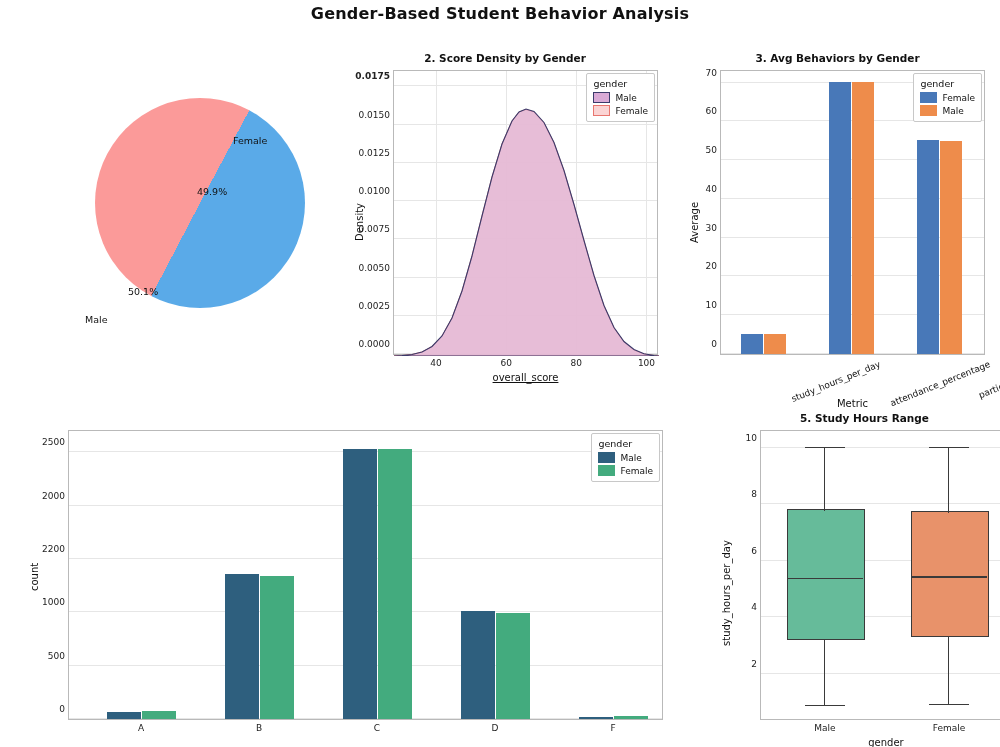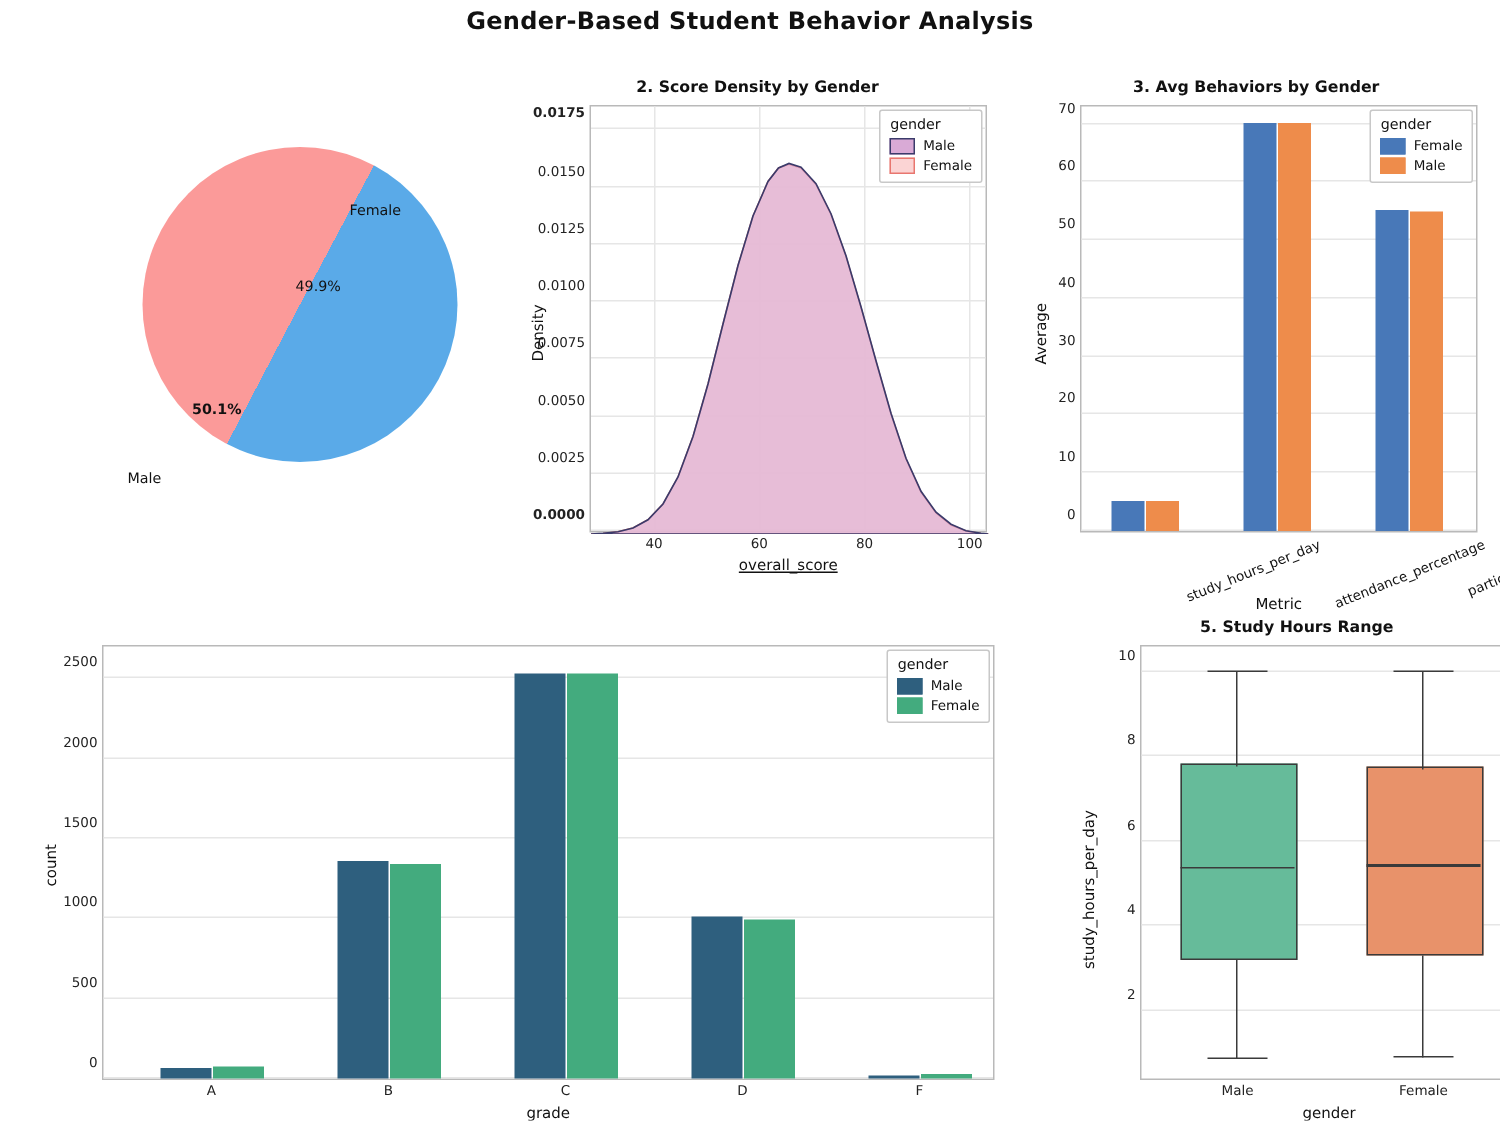--- a/index.html
+++ b/index.html
@@ -48,31 +48,31 @@
 <div class="panel" style="left:35px;top:56px;width:300px;height:330px;">
 
   <div style="position:absolute;left:0;top:22px;width:300px;height:300px;">
 
     <div class="pie" style="left:60px;top:20px;width:210px;height:210px;
                 background:conic-gradient(from 28deg, #5aaae8 0deg 179.64deg, #fb9a99 179.64deg 360deg);
                 "></div>
     <div class="pie-label" style="left:198px;top:57px;">Female</div>
     <div class="pct" style="left:162px;top:108px;">49.9%</div>
     <div class="pie-label" style="left:50px;top:236px;">Male</div>
-    <div class="pct" style="left:93px;top:190px;font-weight:bold;">50.1%</div>
+    <div class="pct" style="left:93px;top:208px;">50.1%</div>
   </div>
 </div>
 
 <div class="panel" style="left:345px;top:52px;width:320px;height:340px;">
   <div class="panel-title">2. Score Density by Gender</div>
 
   <div class="axes framed" id="ax2" style="left:48px;top:18px;width:265px;height:285px;">
 
     <div class="gridline-h" style="bottom:0%"></div>
-    <div class="ytick" style="bottom:0%;font-weight:bold;">0.0000</div>
+    <div class="ytick" style="bottom:0%;">0.0000</div>
     <div class="gridline-h" style="bottom:13.51%"></div>
     <div class="ytick" style="bottom:13.51%;">0.0025</div>
     <div class="gridline-h" style="bottom:27.03%"></div>
     <div class="ytick" style="bottom:27.03%;">0.0050</div>
     <div class="gridline-h" style="bottom:40.54%"></div>
     <div class="ytick" style="bottom:40.54%;">0.0075</div>
     <div class="gridline-h" style="bottom:54.05%"></div>
     <div class="ytick" style="bottom:54.05%;">0.0100</div>
     <div class="gridline-h" style="bottom:67.57%"></div>
     <div class="ytick" style="bottom:67.57%;">0.0125</div>
@@ -166,21 +166,21 @@
 <div class="panel" style="left:20px;top:412px;width:650px;height:320px;">
 
   <div class="axes framed" style="left:48px;top:18px;width:595px;height:290px;">
     <div class="gridline-h" style="bottom:0%"></div>
     <div class="ytick" style="bottom:0%;">0</div>
     <div class="gridline-h" style="bottom:18.5%"></div>
     <div class="ytick" style="bottom:18.5%;">500</div>
     <div class="gridline-h" style="bottom:37.0%"></div>
     <div class="ytick" style="bottom:37.0%;">1000</div>
     <div class="gridline-h" style="bottom:55.6%"></div>
-    <div class="ytick" style="bottom:55.6%;">1500</div>
+    <div class="ytick" style="bottom:55.6%;">2200</div>
     <div class="gridline-h" style="bottom:74.1%"></div>
     <div class="ytick" style="bottom:74.1%;">2000</div>
     <div class="gridline-h" style="bottom:92.6%"></div>
     <div class="ytick" style="bottom:92.6%;">2500</div>
 
     <div class="bar" style="left:38px;width:34px;height:2.6%;background:#2e5f7e;"></div>
     <div class="bar" style="left:73px;width:34px;height:2.7%;background:#43ab7e;"></div>
 
     <div class="bar" style="left:156px;width:34px;height:50.2%;background:#2e5f7e;"></div>
     <div class="bar" style="left:191px;width:34px;height:49.6%;background:#43ab7e;"></div>
@@ -193,21 +193,20 @@
 
     <div class="bar" style="left:510px;width:34px;height:0.8%;background:#2e5f7e;"></div>
     <div class="bar" style="left:545px;width:34px;height:1.0%;background:#43ab7e;"></div>
 
     <div class="xtick" style="left:72px;">A</div>
     <div class="xtick" style="left:190px;">B</div>
     <div class="xtick" style="left:308px;">C</div>
     <div class="xtick" style="left:426px;">D</div>
     <div class="xtick" style="left:544px;">F</div>
 
-    <div class="xlabel" style="margin-top:18px;">grade</div>
     <div class="ylabel" style="left:-40px;top:160px;transform:rotate(-90deg);">count</div>
 
     <div class="legend" style="right:2px;top:2px;">
       <div class="lg-title">gender</div>
       <div class="lg-row">
         <span class="swatch" style="background:#2e5f7e;border-color:#2e5f7e;"></span>
         <span>Male</span>
       </div>
       <div class="lg-row">
         <span class="swatch" style="background:#43ab7e;border-color:#43ab7e;"></span>

